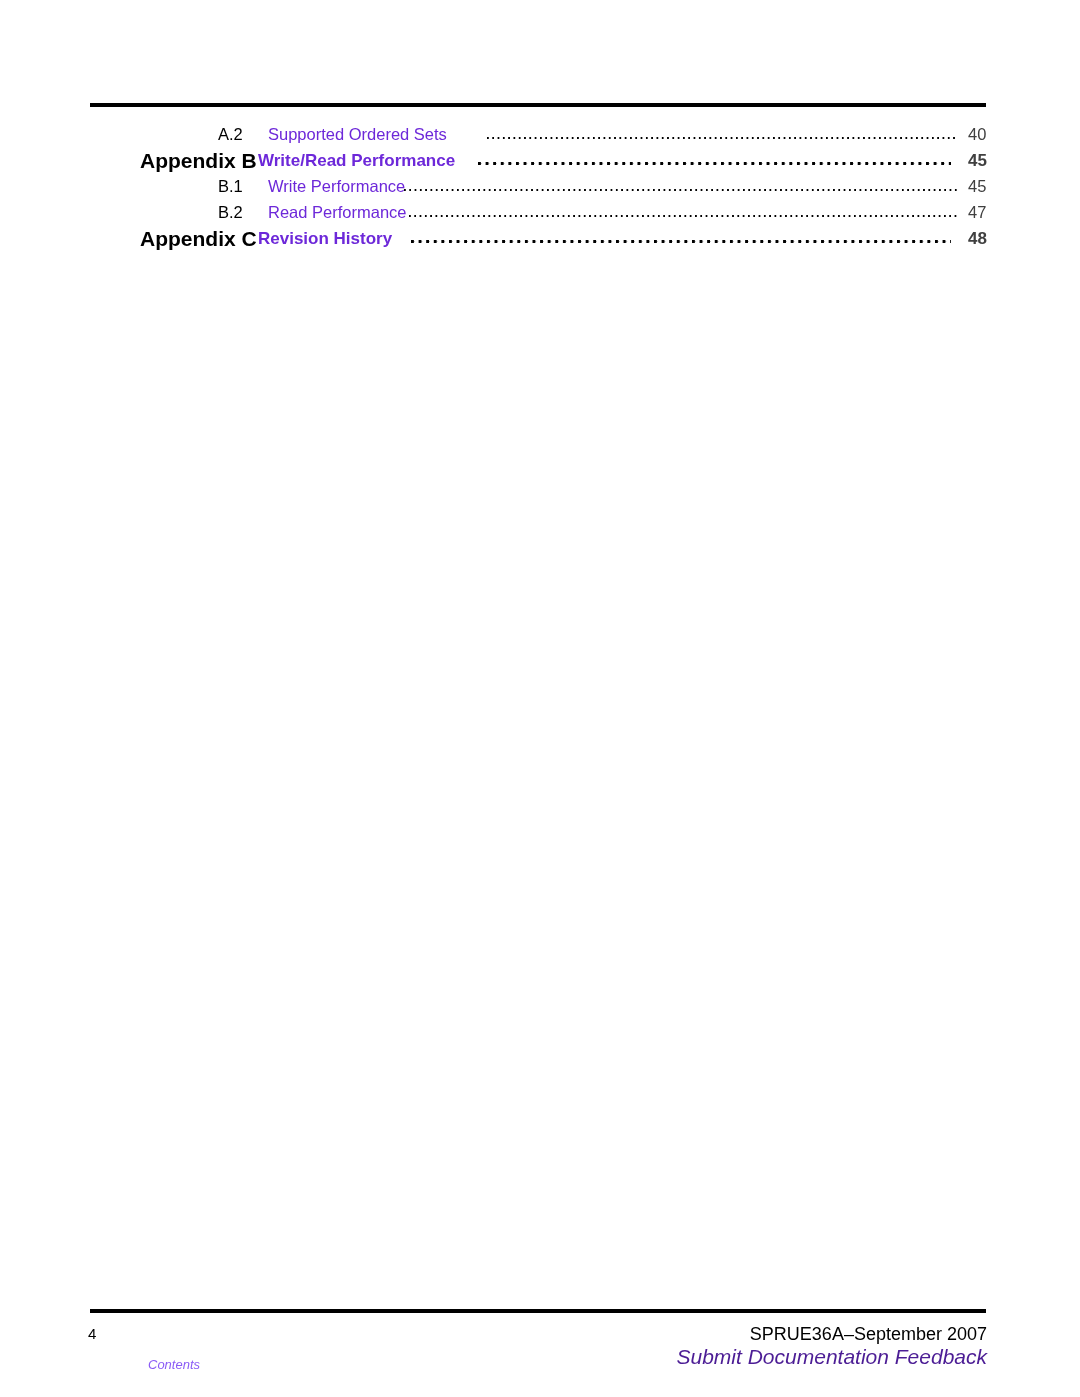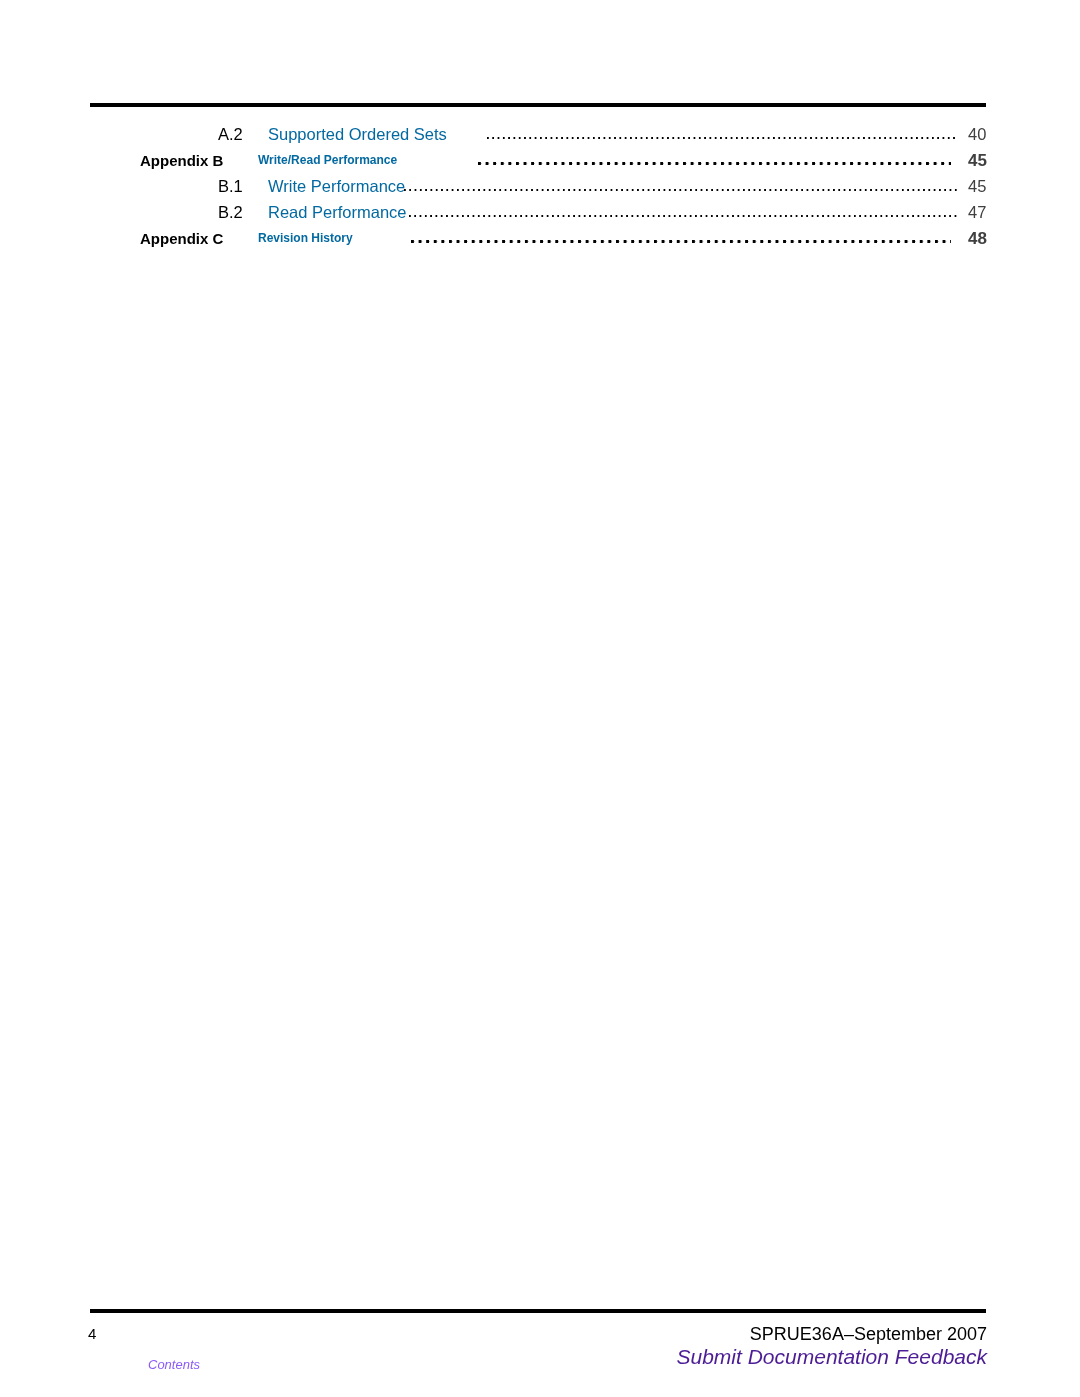--- a/index.html
+++ b/index.html
@@ -67,34 +67,34 @@
     font-size: 16.5px;
     line-height: 21px;
     color: #000;
   }
   .toc-row .title {
     position: absolute;
     left: 268px;
     top: 0;
     font-size: 16.5px;
     line-height: 21px;
-    color: #0369a1;
+    color: #6d28d9;
   }
 
   
   .toc-row.level-app .num {
     left: 140px;
     width: auto;
     font-weight: bold;
-    font-size: 15px;
+    font-size: 21px;
   }
   .toc-row.level-app .title {
     left: 258px;
     font-weight: bold;
-    font-size: 12px;
+    font-size: 17px;
   }
 
   
   .leader {
     position: absolute;
     top: 0;
     height: 21px;
     right: 0;
     pointer-events: none;
   }

